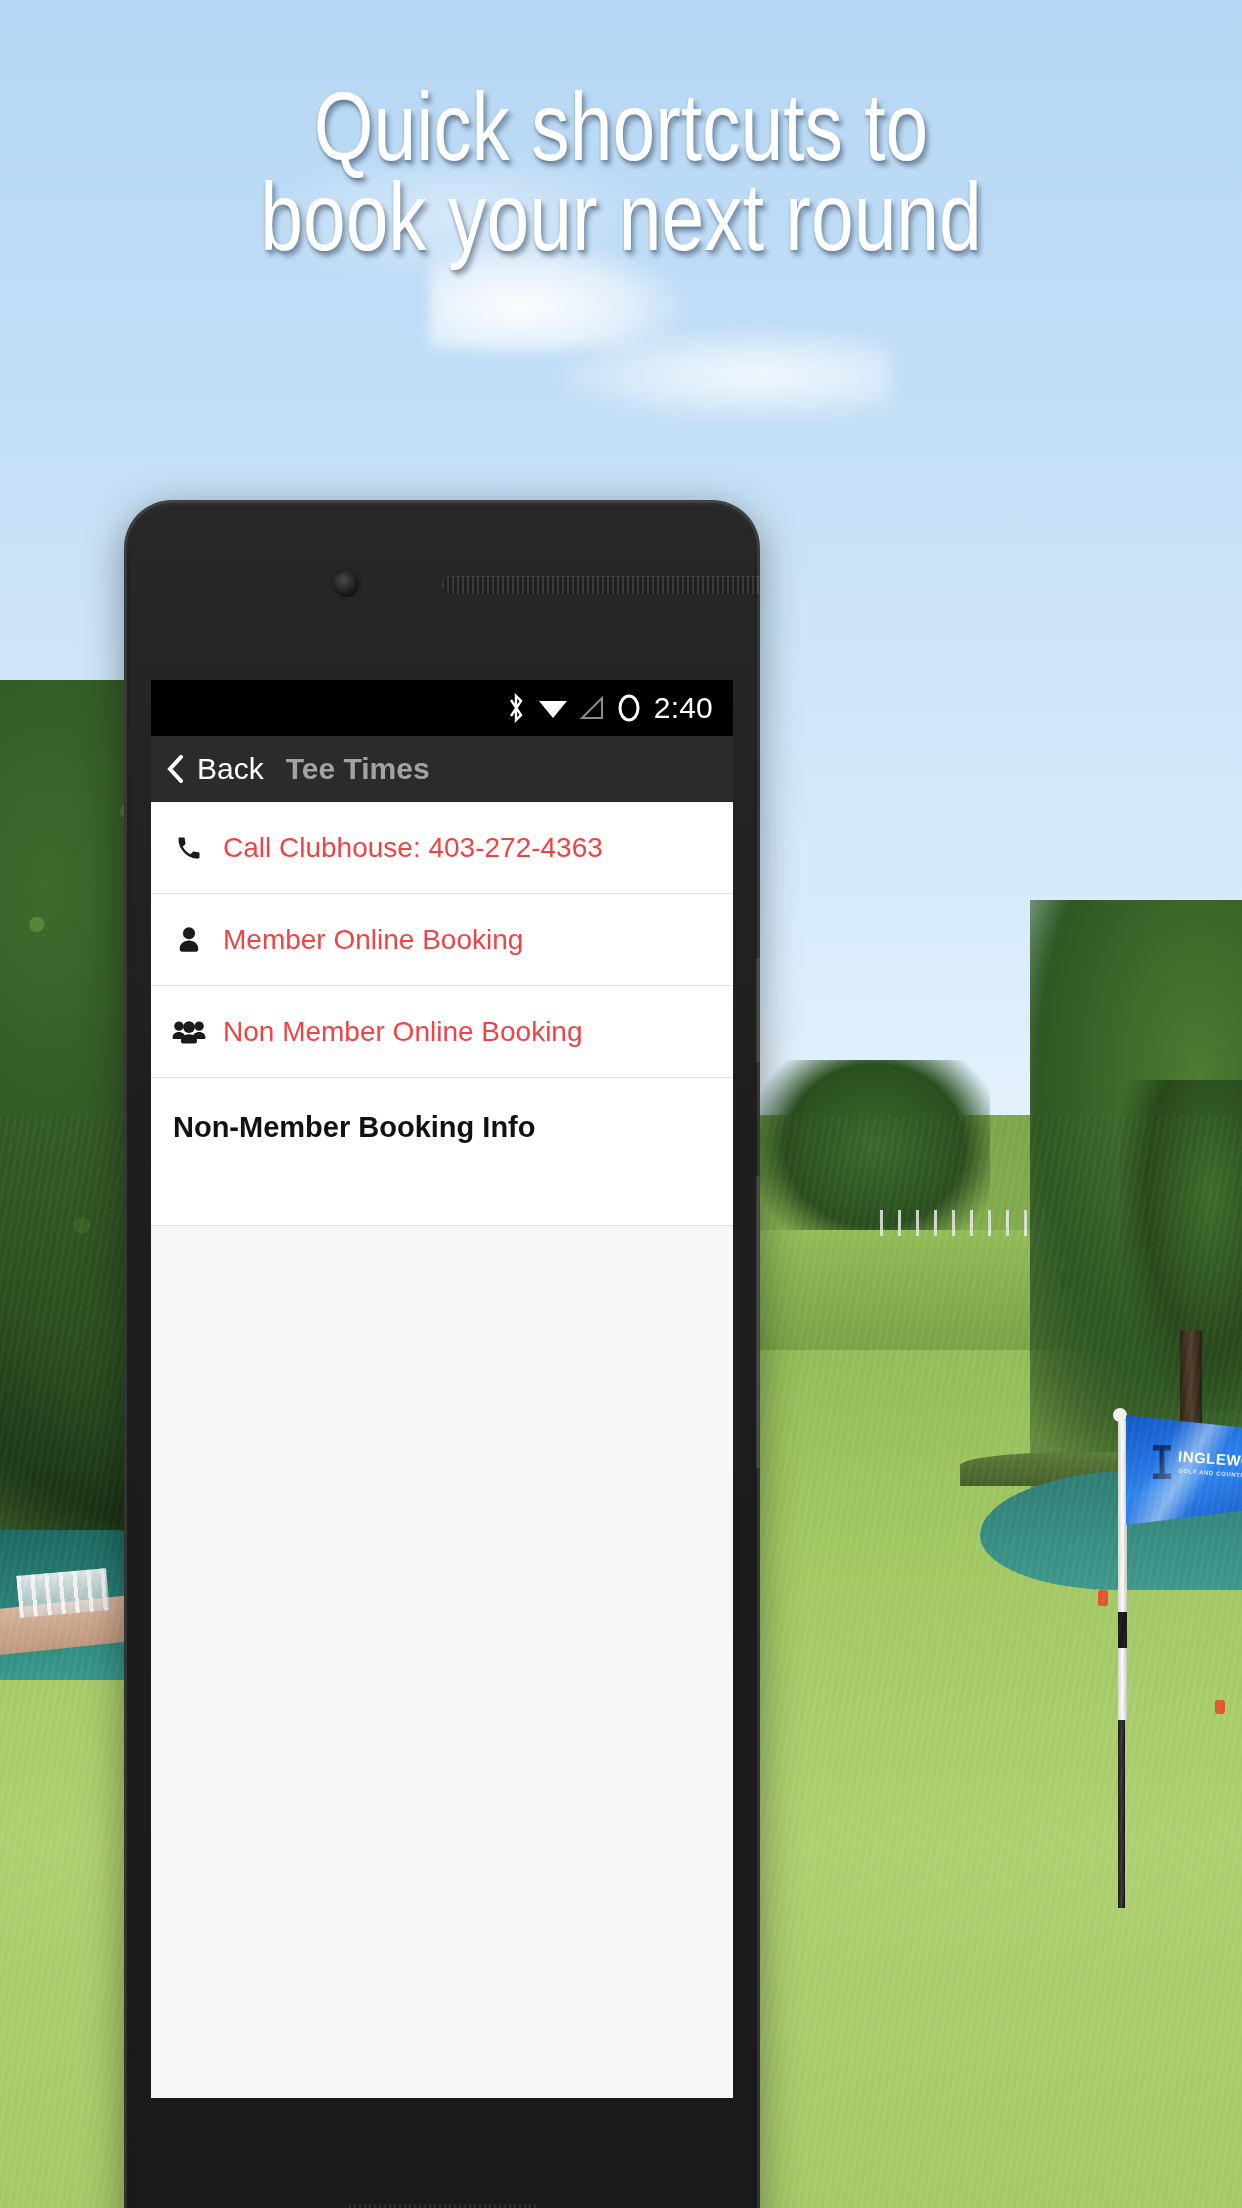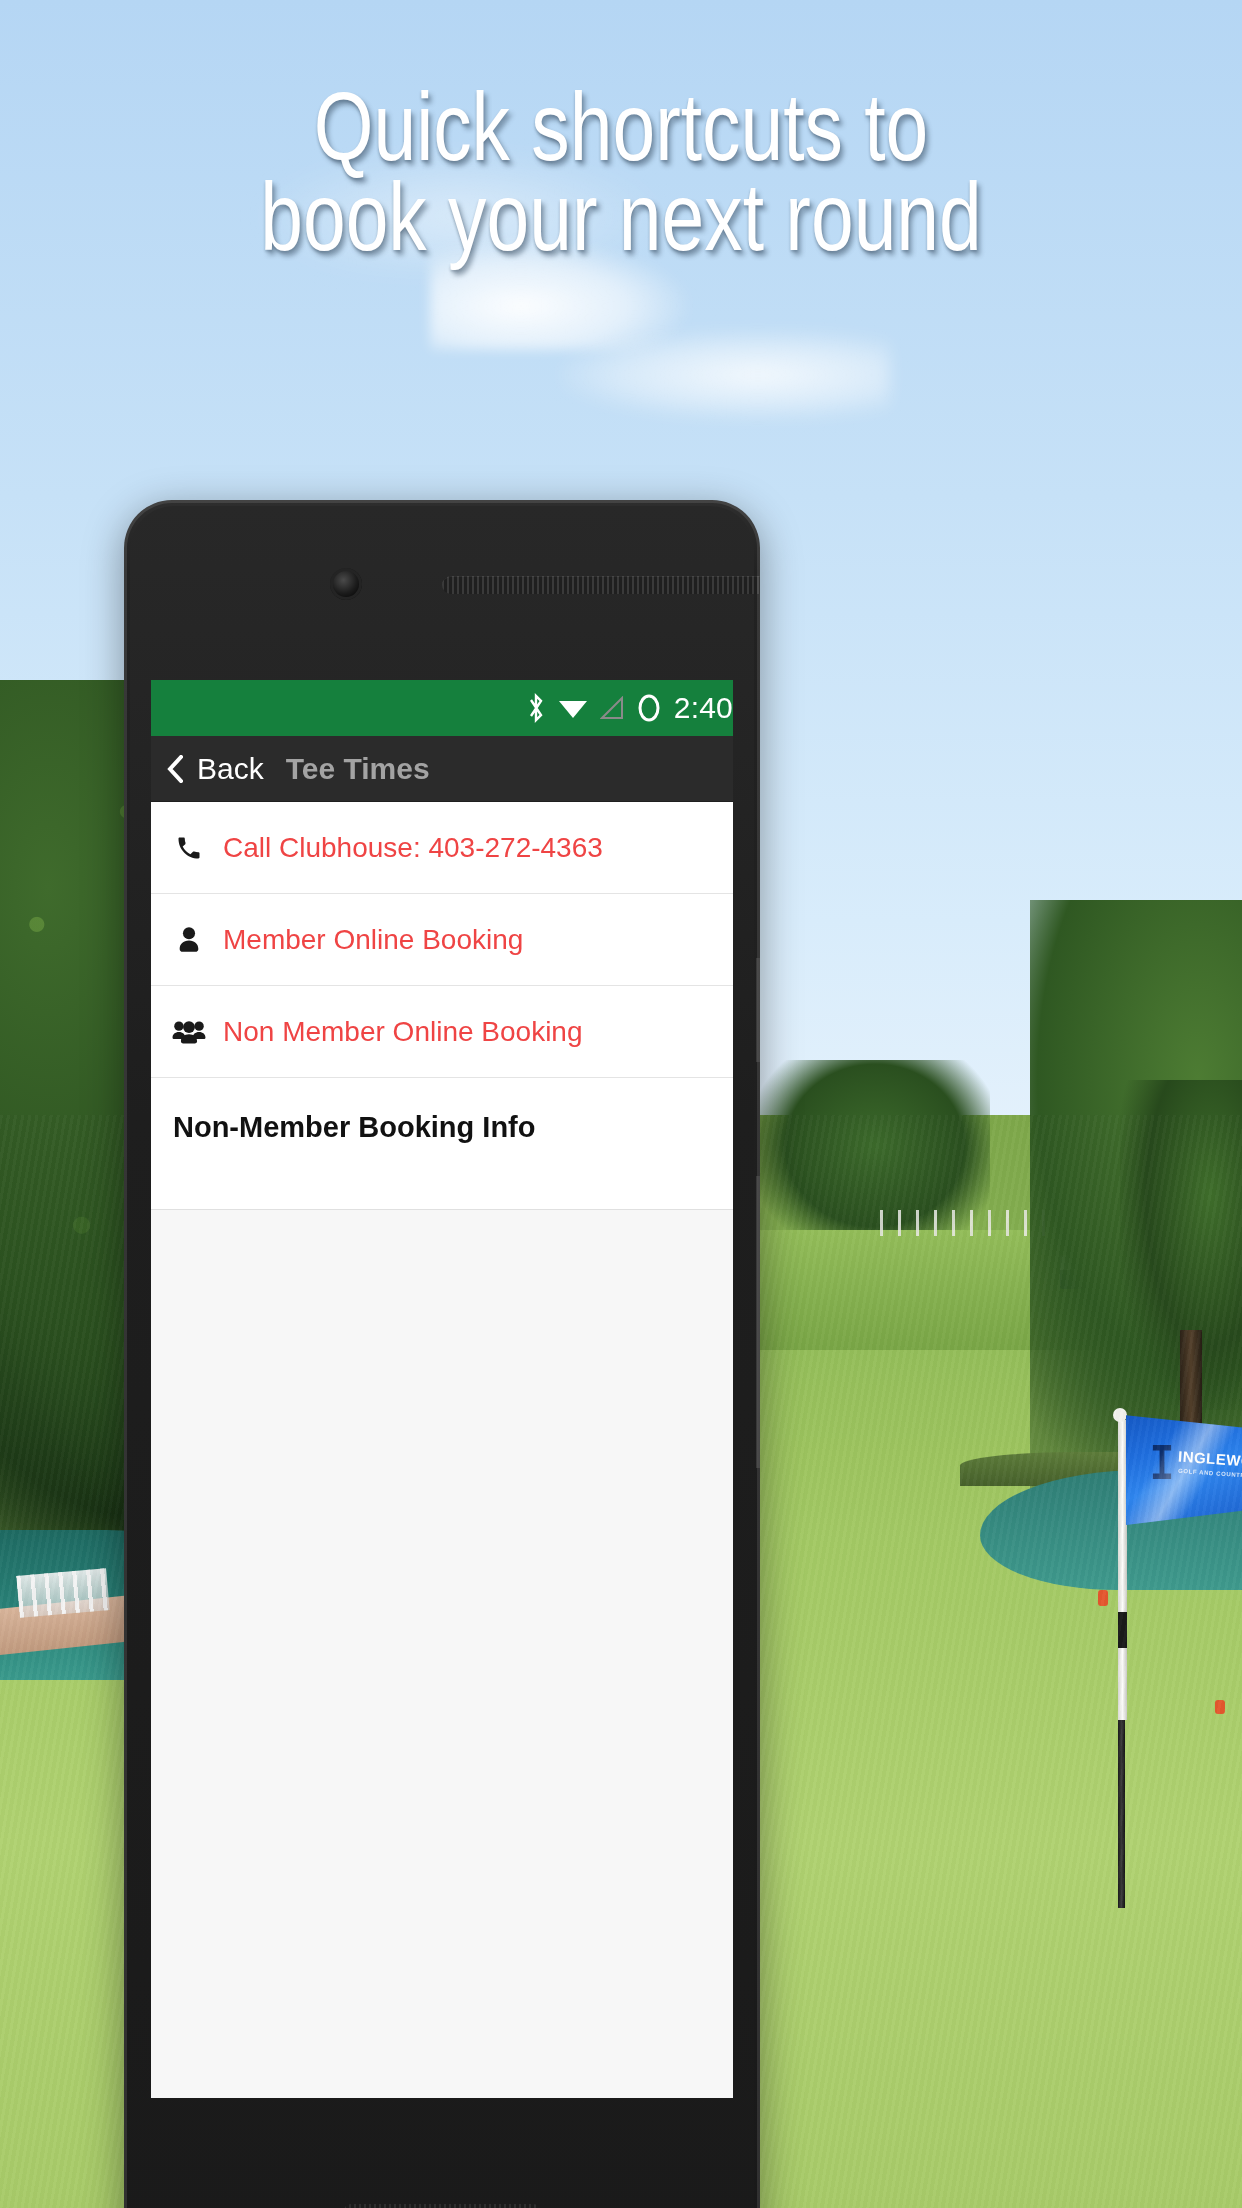--- a/index.html
+++ b/index.html
@@ -287,23 +287,23 @@
   .screen {
     position: absolute;
     left: 27px; top: 180px;
     width: 582px; height: 1418px;
     background: #f7f7f7;
     overflow: hidden;
   }
 
   .statusbar {
     height: 56px;
-    background: #15803d;
+    background: #000000;
     display: flex; align-items: center; justify-content: flex-end;
-    padding-right: 0;
+    padding-right: 20px;
     color: #ffffff;
   }
   .sb-icons { display: flex; align-items: center; gap: 12px; }
   .sb-icon { display: block; }
   .sb-time {
     font: 400 30px/1 "Liberation Sans", sans-serif;
     color: #fff; margin-left: 12px; letter-spacing: .2px;
   }
 
   .appbar {
@@ -338,21 +338,21 @@
     width: 36px; height: 34px; margin-right: 16px; flex: none;
     display: flex; align-items: center; justify-content: center;
   }
   .li-label {
     font: 400 28px/1 "Liberation Sans", sans-serif;
     color: #ef4444;
   }
 
   .info-card {
     background: #ffffff;
-    padding: 32px 22px 36px 22px;
+    padding: 32px 22px 52px 22px;
     border-bottom: 1px solid #e0e0e0;
   }
   .info-title {
     font: 700 29px/1.2 "Liberation Sans", sans-serif;
     color: #111111;
     margin-bottom: 28px;
   }
   .info-list { list-style: none; }
   .info-list li {
     position: relative;

